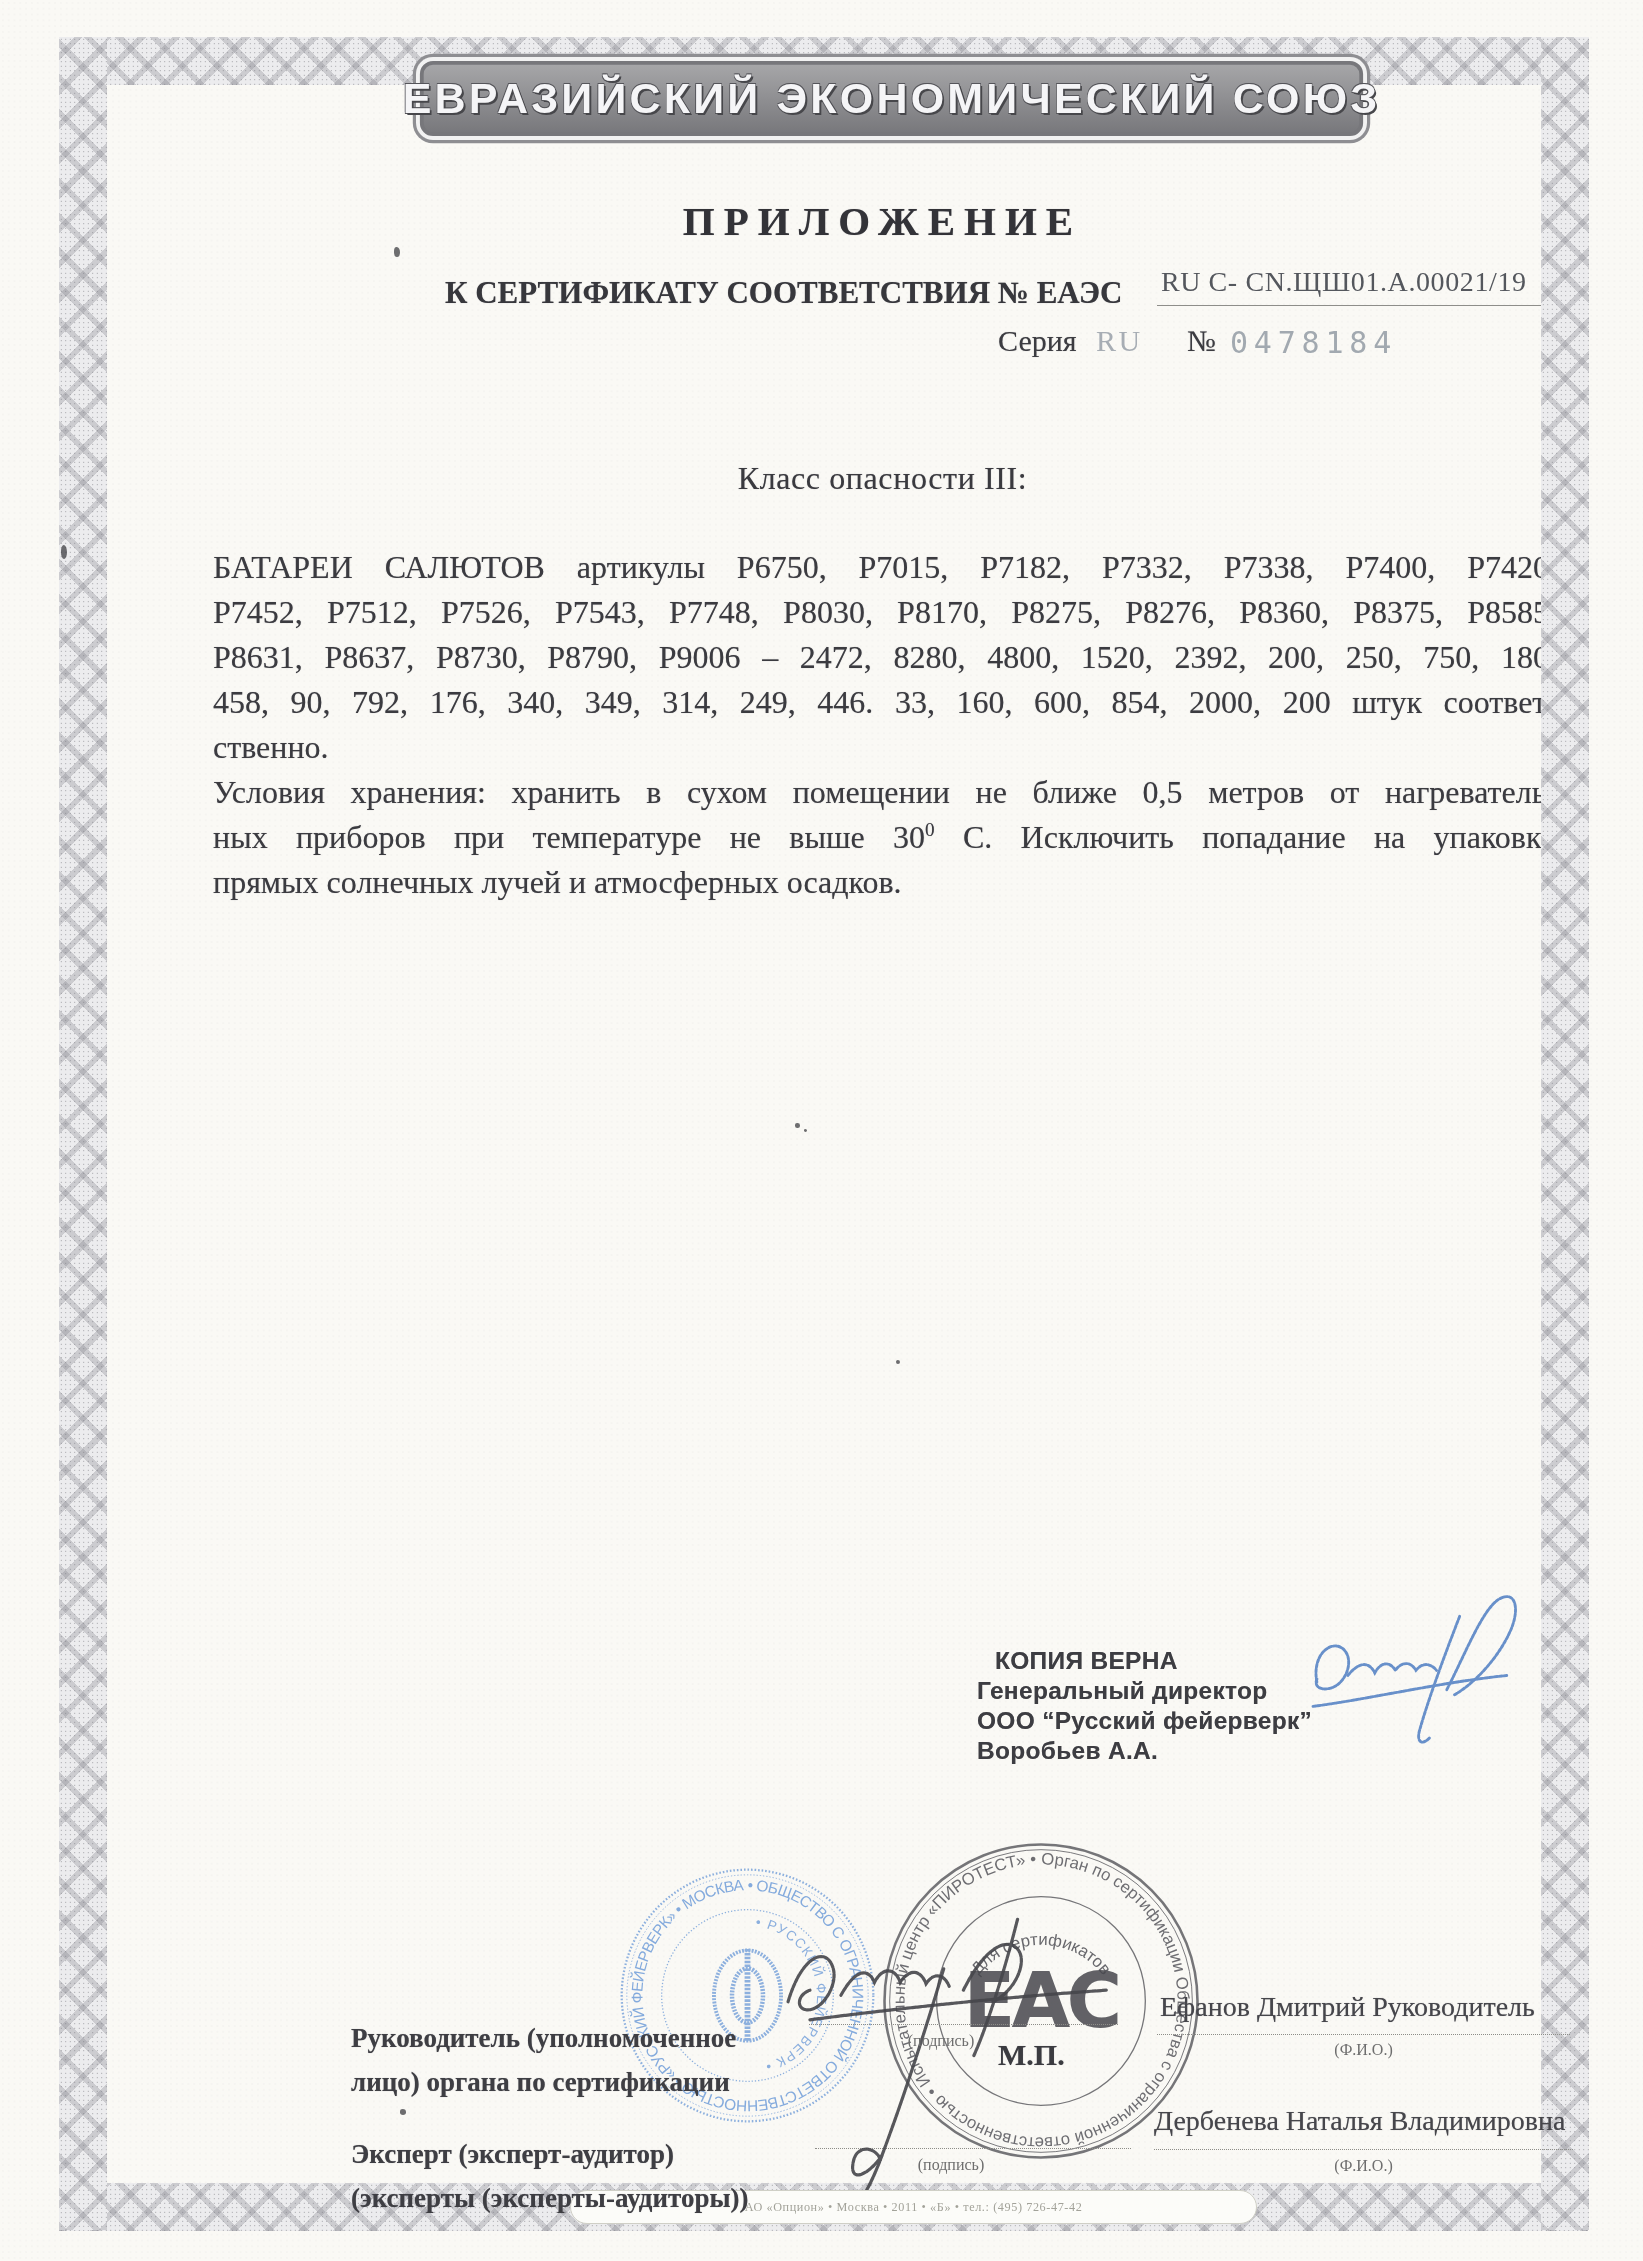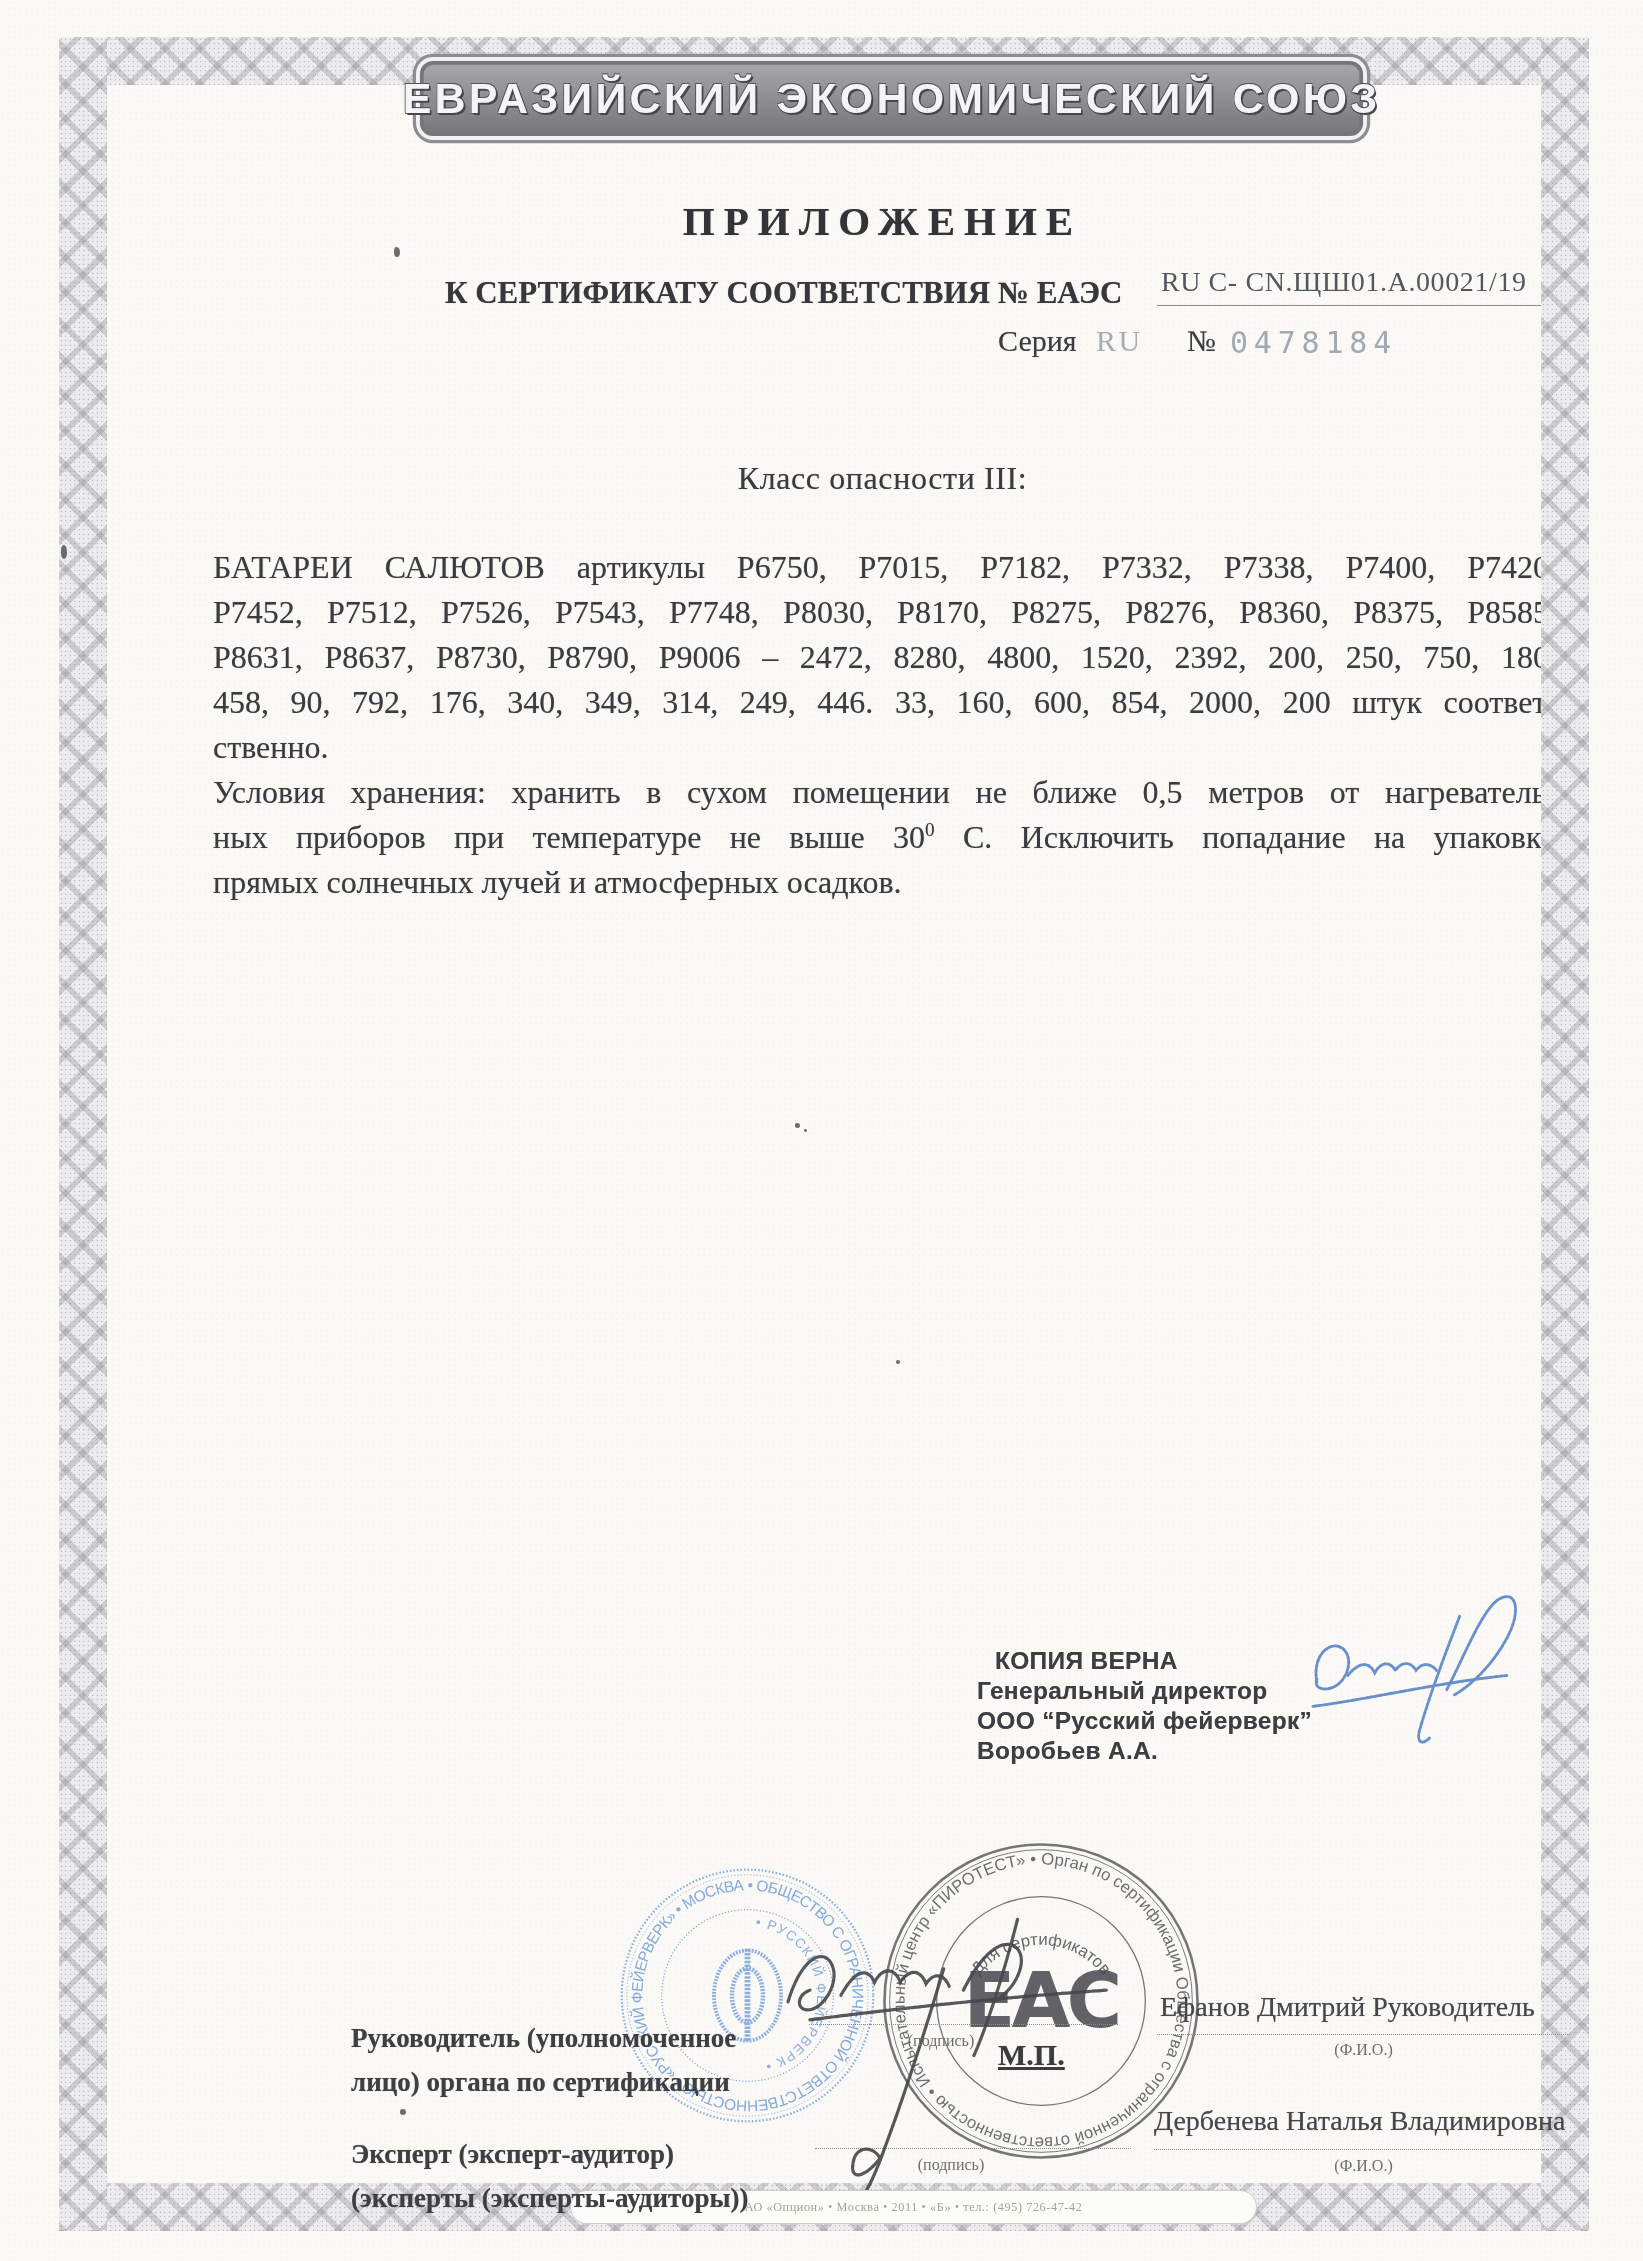--- a/index.html
+++ b/index.html
@@ -50,21 +50,21 @@
   sup.deg{font-size:0.6em;vertical-align:super;line-height:0;}
 
   .copyblock{left:977px;top:1646px;z-index:4;}
   .copyblock div{font-family:"Liberation Sans",sans-serif;font-weight:bold;font-size:24.5px;
     line-height:30px;color:#3d3d42;letter-spacing:0.3px;text-shadow:0 0 0.6px rgba(60,60,66,.5);}
 
   .siglabel{font-size:27px;font-weight:bold;color:#3e3e43;white-space:nowrap;z-index:4;}
   .dotline{border-bottom:1.9px dotted #8d8d88;height:0;z-index:2;}
   .caption{font-size:16px;color:#6e6e6e;text-align:center;z-index:4;}
   .fio-name{font-size:28px;color:#46464b;white-space:nowrap;z-index:4;}
-  .mp{font-size:30px;font-weight:bold;color:#3b3b40;z-index:6;text-decoration:underline;}
+  .mp{font-size:30px;font-weight:bold;color:#3b3b40;z-index:6;}
 
   .microprint{left:570px;top:2190px;width:685px;height:32px;z-index:3;background:#fcfcf9;
     border:0.6px solid #cfcfc6;border-radius:17px;display:flex;align-items:center;justify-content:center;}
   .microprint span{font-size:12.2px;color:#a2a299;letter-spacing:0.6px;white-space:nowrap;}
 
   .speck{position:absolute;background:#4a4a4e;border-radius:45% 55% 50% 50%;opacity:.8;z-index:2;}
   svg{position:absolute;overflow:visible;}
   .stampsvg{z-index:2;}
   .sigsvg{z-index:3;}
 </style>

